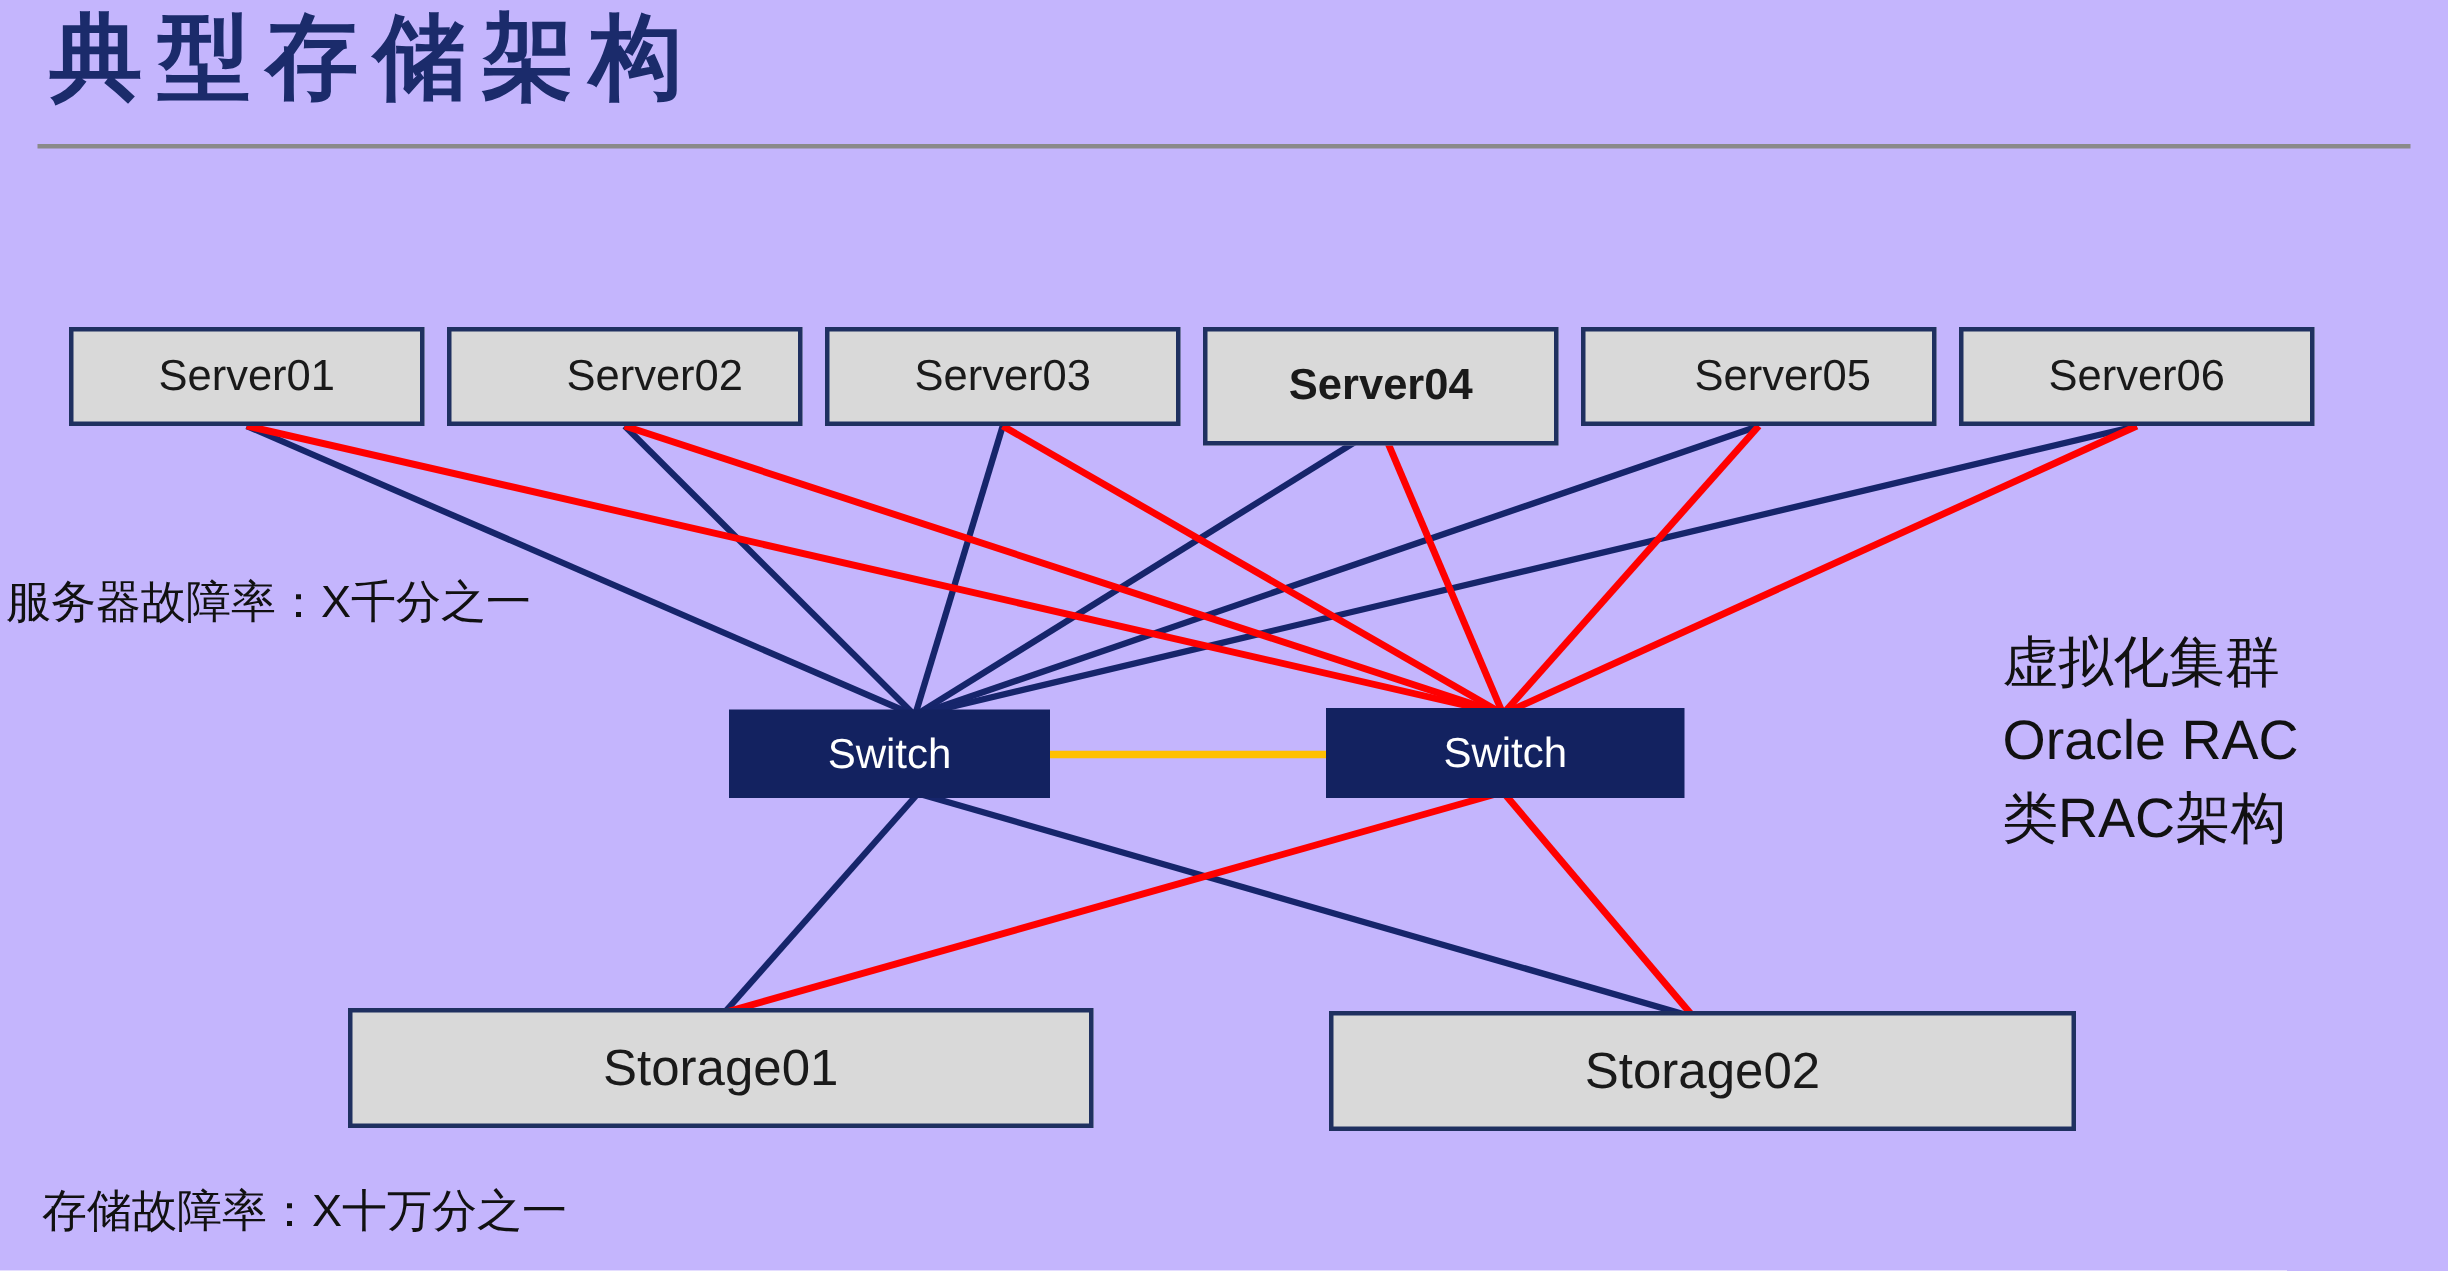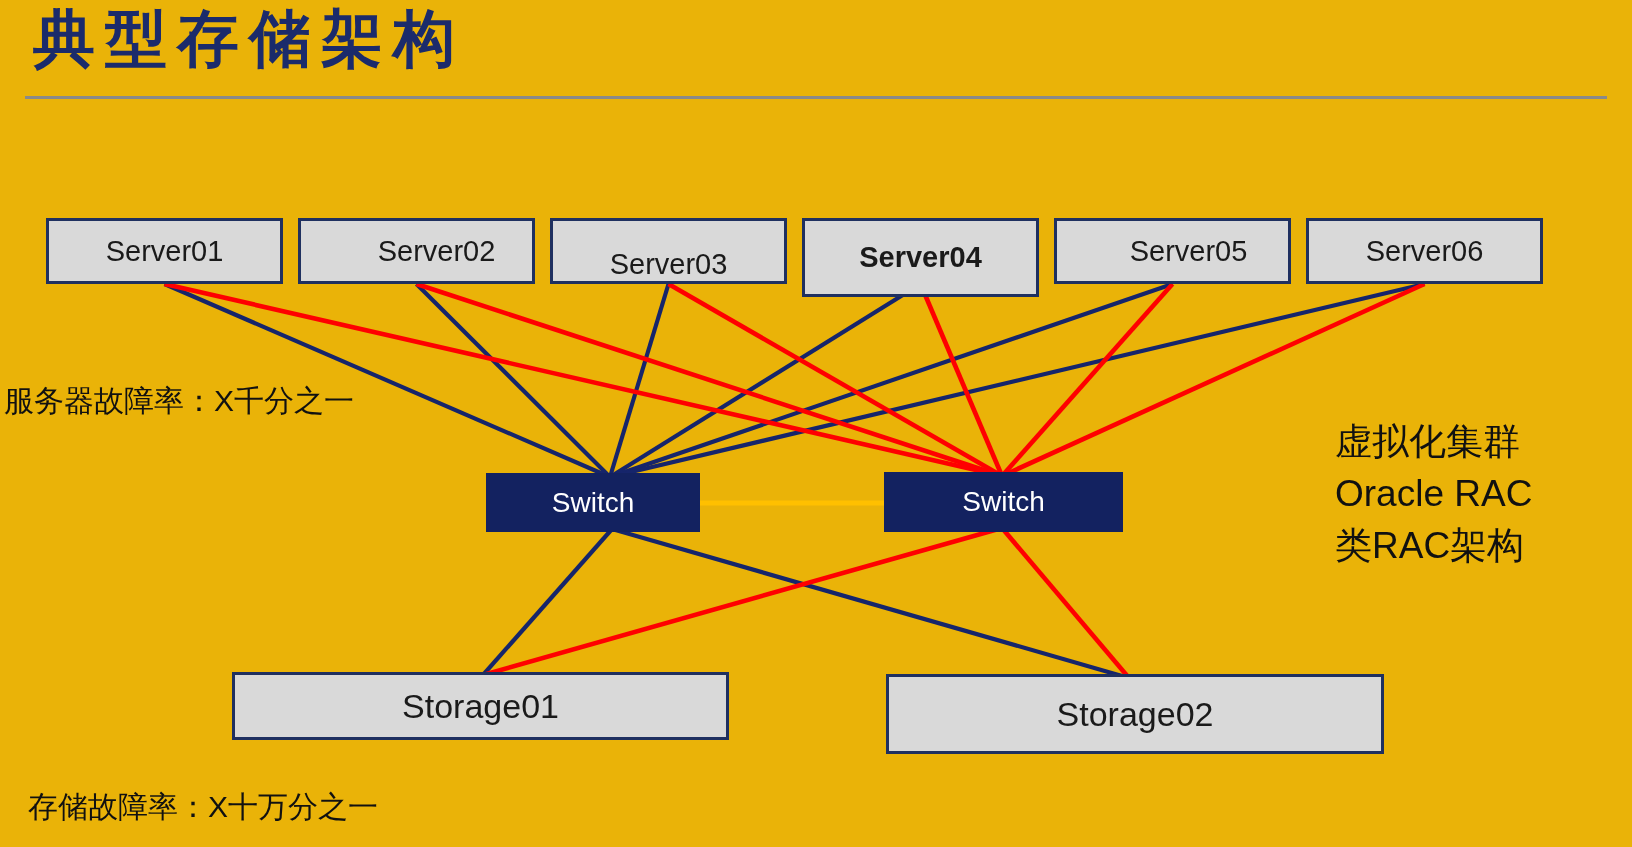--- a/index.html
+++ b/index.html
@@ -1,17 +1,17 @@
 <!DOCTYPE html>
 <html><head>
 <meta charset="utf-8">
 <style>
   html,body{margin:0;padding:0;background:#ffffff;}
   body{width:1632px;height:847px;font-family:"Liberation Sans","DejaVu Sans",sans-serif;}
-  .stage{position:relative;width:1632px;height:847px;overflow:hidden;background:#eab308;}
+  .stage{position:relative;width:1632px;height:847px;overflow:hidden;background:#c4b5fd;}
 
   .slide-title{
     position:absolute;left:33px;top:0px;margin:0;
     font-size:62px;font-weight:bold;color:#1b2b6b;letter-spacing:10px;line-height:1.25;
   }
   .divider{position:absolute;left:25px;top:96px;width:1582px;height:3px;background:#8a8a8a;}
 
   #edge-layer{position:absolute;left:0;top:0;z-index:1;}
   #node-layer{position:absolute;left:0;top:0;width:100%;height:100%;z-index:2;pointer-events:none;}
 
@@ -66,39 +66,39 @@
       <line x1="700" y1="503" x2="884" y2="503" stroke="#ffc000" stroke-width="5" stroke-linecap="butt"></line>
     </svg>
 
   <div id="node-layer">
       <div class="node server" style="left: 46px; top: 218px; width: 237px; height: 66px;">
         <span>Server01</span>
       </div>
       <div class="node server" style="left: 298px; top: 218px; width: 237px; height: 66px; padding-left: 40px;">
         <span>Server02</span>
       </div>
-      <div class="node server" style="left: 550px; top: 218px; width: 237px; height: 66px; align-items: flex-end;">
+      <div class="node server" style="left: 550px; top: 218px; width: 237px; height: 66px;">
         <span>Server03</span>
       </div>
       <div class="node server" style="left: 802px; top: 218px; width: 237px; height: 79px; font-weight: bold;">
         <span>Server04</span>
       </div>
       <div class="node server" style="left: 1054px; top: 218px; width: 237px; height: 66px; padding-left: 32px;">
         <span>Server05</span>
       </div>
       <div class="node server" style="left: 1306px; top: 218px; width: 237px; height: 66px;">
         <span>Server06</span>
       </div>
       <div class="node switch" style="left: 486px; top: 473px; width: 214px; height: 59px; background: rgb(19, 34, 96);">
         <span>Switch</span>
       </div>
       <div class="node switch" style="left: 884px; top: 472px; width: 239px; height: 60px; background: rgb(19, 34, 96);">
         <span>Switch</span>
       </div>
-      <div class="node storage" style="left: 232px; top: 672px; width: 497px; height: 68px; align-items: center;">
+      <div class="node storage" style="left: 232px; top: 672px; width: 497px; height: 80px; align-items: center;">
         <span>Storage01</span>
       </div>
       <div class="node storage" style="left: 886px; top: 674px; width: 498px; height: 80px;">
         <span>Storage02</span>
       </div>
     </div>
 
   <div class="rate-label server-rate">服务器故障率：X千分之一</div>
 
   <div class="rate-label storage-rate">存储故障率：X十万分之一</div>

